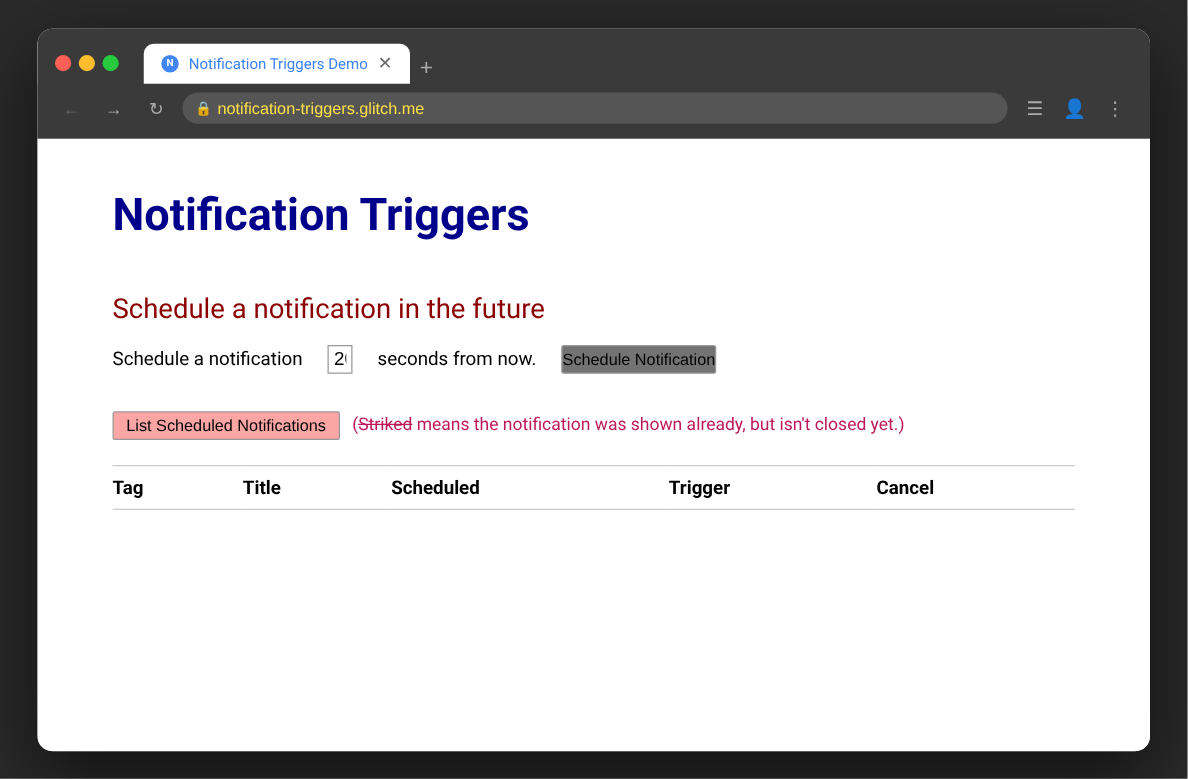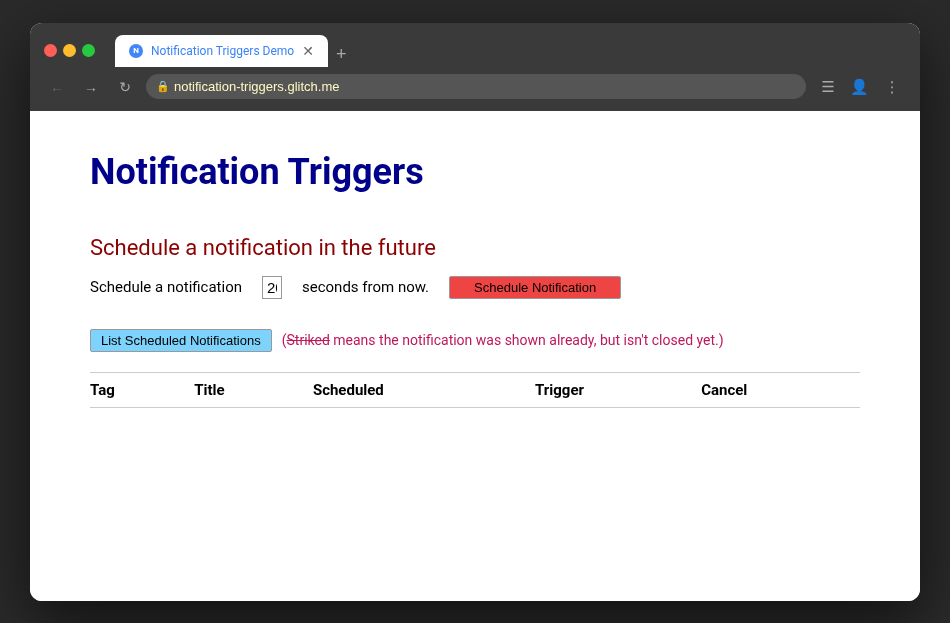--- a/index.html
+++ b/index.html
@@ -163,21 +163,21 @@
       font-size: 11px;
       z-index: 1;
     }
 
     .url-input {
       width: 100%;
       background: #555;
       border: none;
       border-radius: 20px;
       padding: 5px 14px 5px 28px;
-      color: #fef9c3;
+      color: #fde047;
       font-size: 13px;
       outline: none;
     }
 
     .browser-actions {
       display: flex;
       align-items: center;
       gap: 4px;
     }
 
@@ -229,22 +229,22 @@
       width: 20px;
       border: 1px solid #999;
       padding: 2px 4px;
       font-size: 15px;
       text-align: center;
       outline: none;
     }
 
     .schedule-btn {
       border: 1px solid #999;
-      background: #ef4444;
-      padding: 3px 24px;
+      background: #737373;
+      padding: 3px 0;
       font-size: 13px;
       cursor: pointer;
       border-radius: 2px;
       color: #000;
     }
 
     .list-section {
       margin-bottom: 20px;
     }
 
@@ -252,21 +252,21 @@
       display: flex;
       align-items: center;
       gap: 10px;
       margin-bottom: 20px;
       font-size: 14px;
       color: #000;
     }
 
     .list-btn {
       border: 1px solid #999;
-      background: #7dd3fc;
+      background: #fca5a5;
       padding: 3px 10px;
       font-size: 13px;
       cursor: pointer;
       border-radius: 2px;
       color: #000;
       white-space: nowrap;
     }
 
     .strikethrough-note {
       font-size: 14px;

